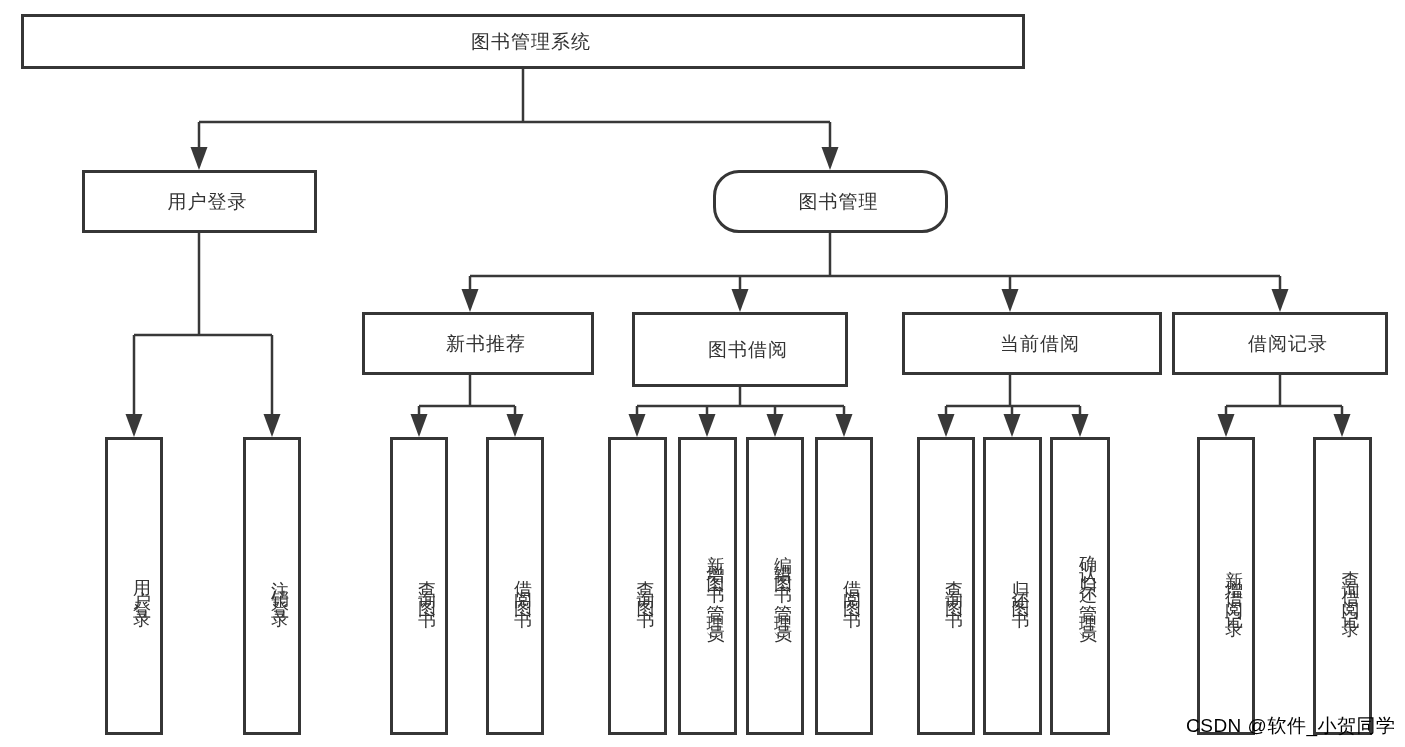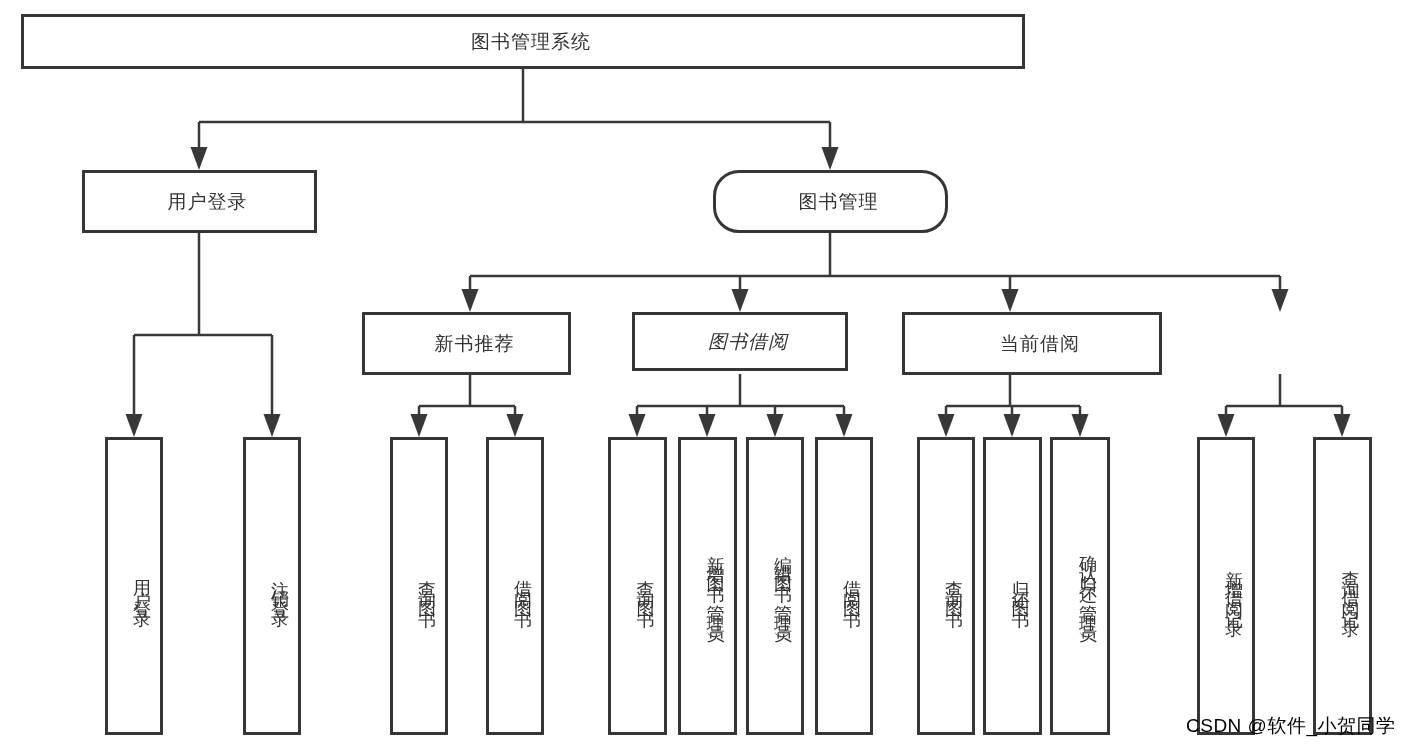--- a/index.html
+++ b/index.html
@@ -112,23 +112,24 @@
       <path d="M1226 437 L1217.5 414 L1234.5 414 Z"></path>
       <path d="M1342 437 L1333.5 414 L1350.5 414 Z"></path>
     </g>
   </svg>
 
   <div class="box" style="left:21px;top:14px;width:1004px;height:55px;">图书管理系统</div>
 
   <div class="box" style="left:82px;top:170px;width:235px;height:63px;">用户登录</div>
   <div class="box" style="left:713px;top:170px;width:235px;height:63px;border-radius:26px;">图书管理</div>
 
-  <div class="box" style="left:362px;top:312px;width:209px;height:63px;">新书推荐</div>
-  <div class="box" style="left:632px;top:312px;width:216px;height:59px;font-style:italic;">图书借阅</div>
+  <div class="box" style="left:362px;top:312px;width:232px;height:63px;">新书推荐</div>
+  <div class="box" style="left:632px;top:312px;width:216px;height:75px;">图书借阅</div>
   <div class="box" style="left:902px;top:312px;width:260px;height:63px;">当前借阅</div>
+  <div class="box" style="left:1172px;top:312px;width:216px;height:63px;">借阅记录</div>
 
   <div class="box leaf" style="left:105px;width:58px;">用户登录</div>
   <div class="box leaf" style="left:243px;width:58px;">注销登录</div>
 
   <div class="box leaf" style="left:390px;width:58px;">查询图书</div>
   <div class="box leaf" style="left:486px;width:58px;">借阅图书</div>
 
   <div class="box leaf" style="left:608px;width:59px;">查询图书</div>
   <div class="box leaf" style="left:678px;width:59px;">新增图书（管理员）</div>
   <div class="box leaf" style="left:746px;width:58px;">编辑图书（管理员）</div>

